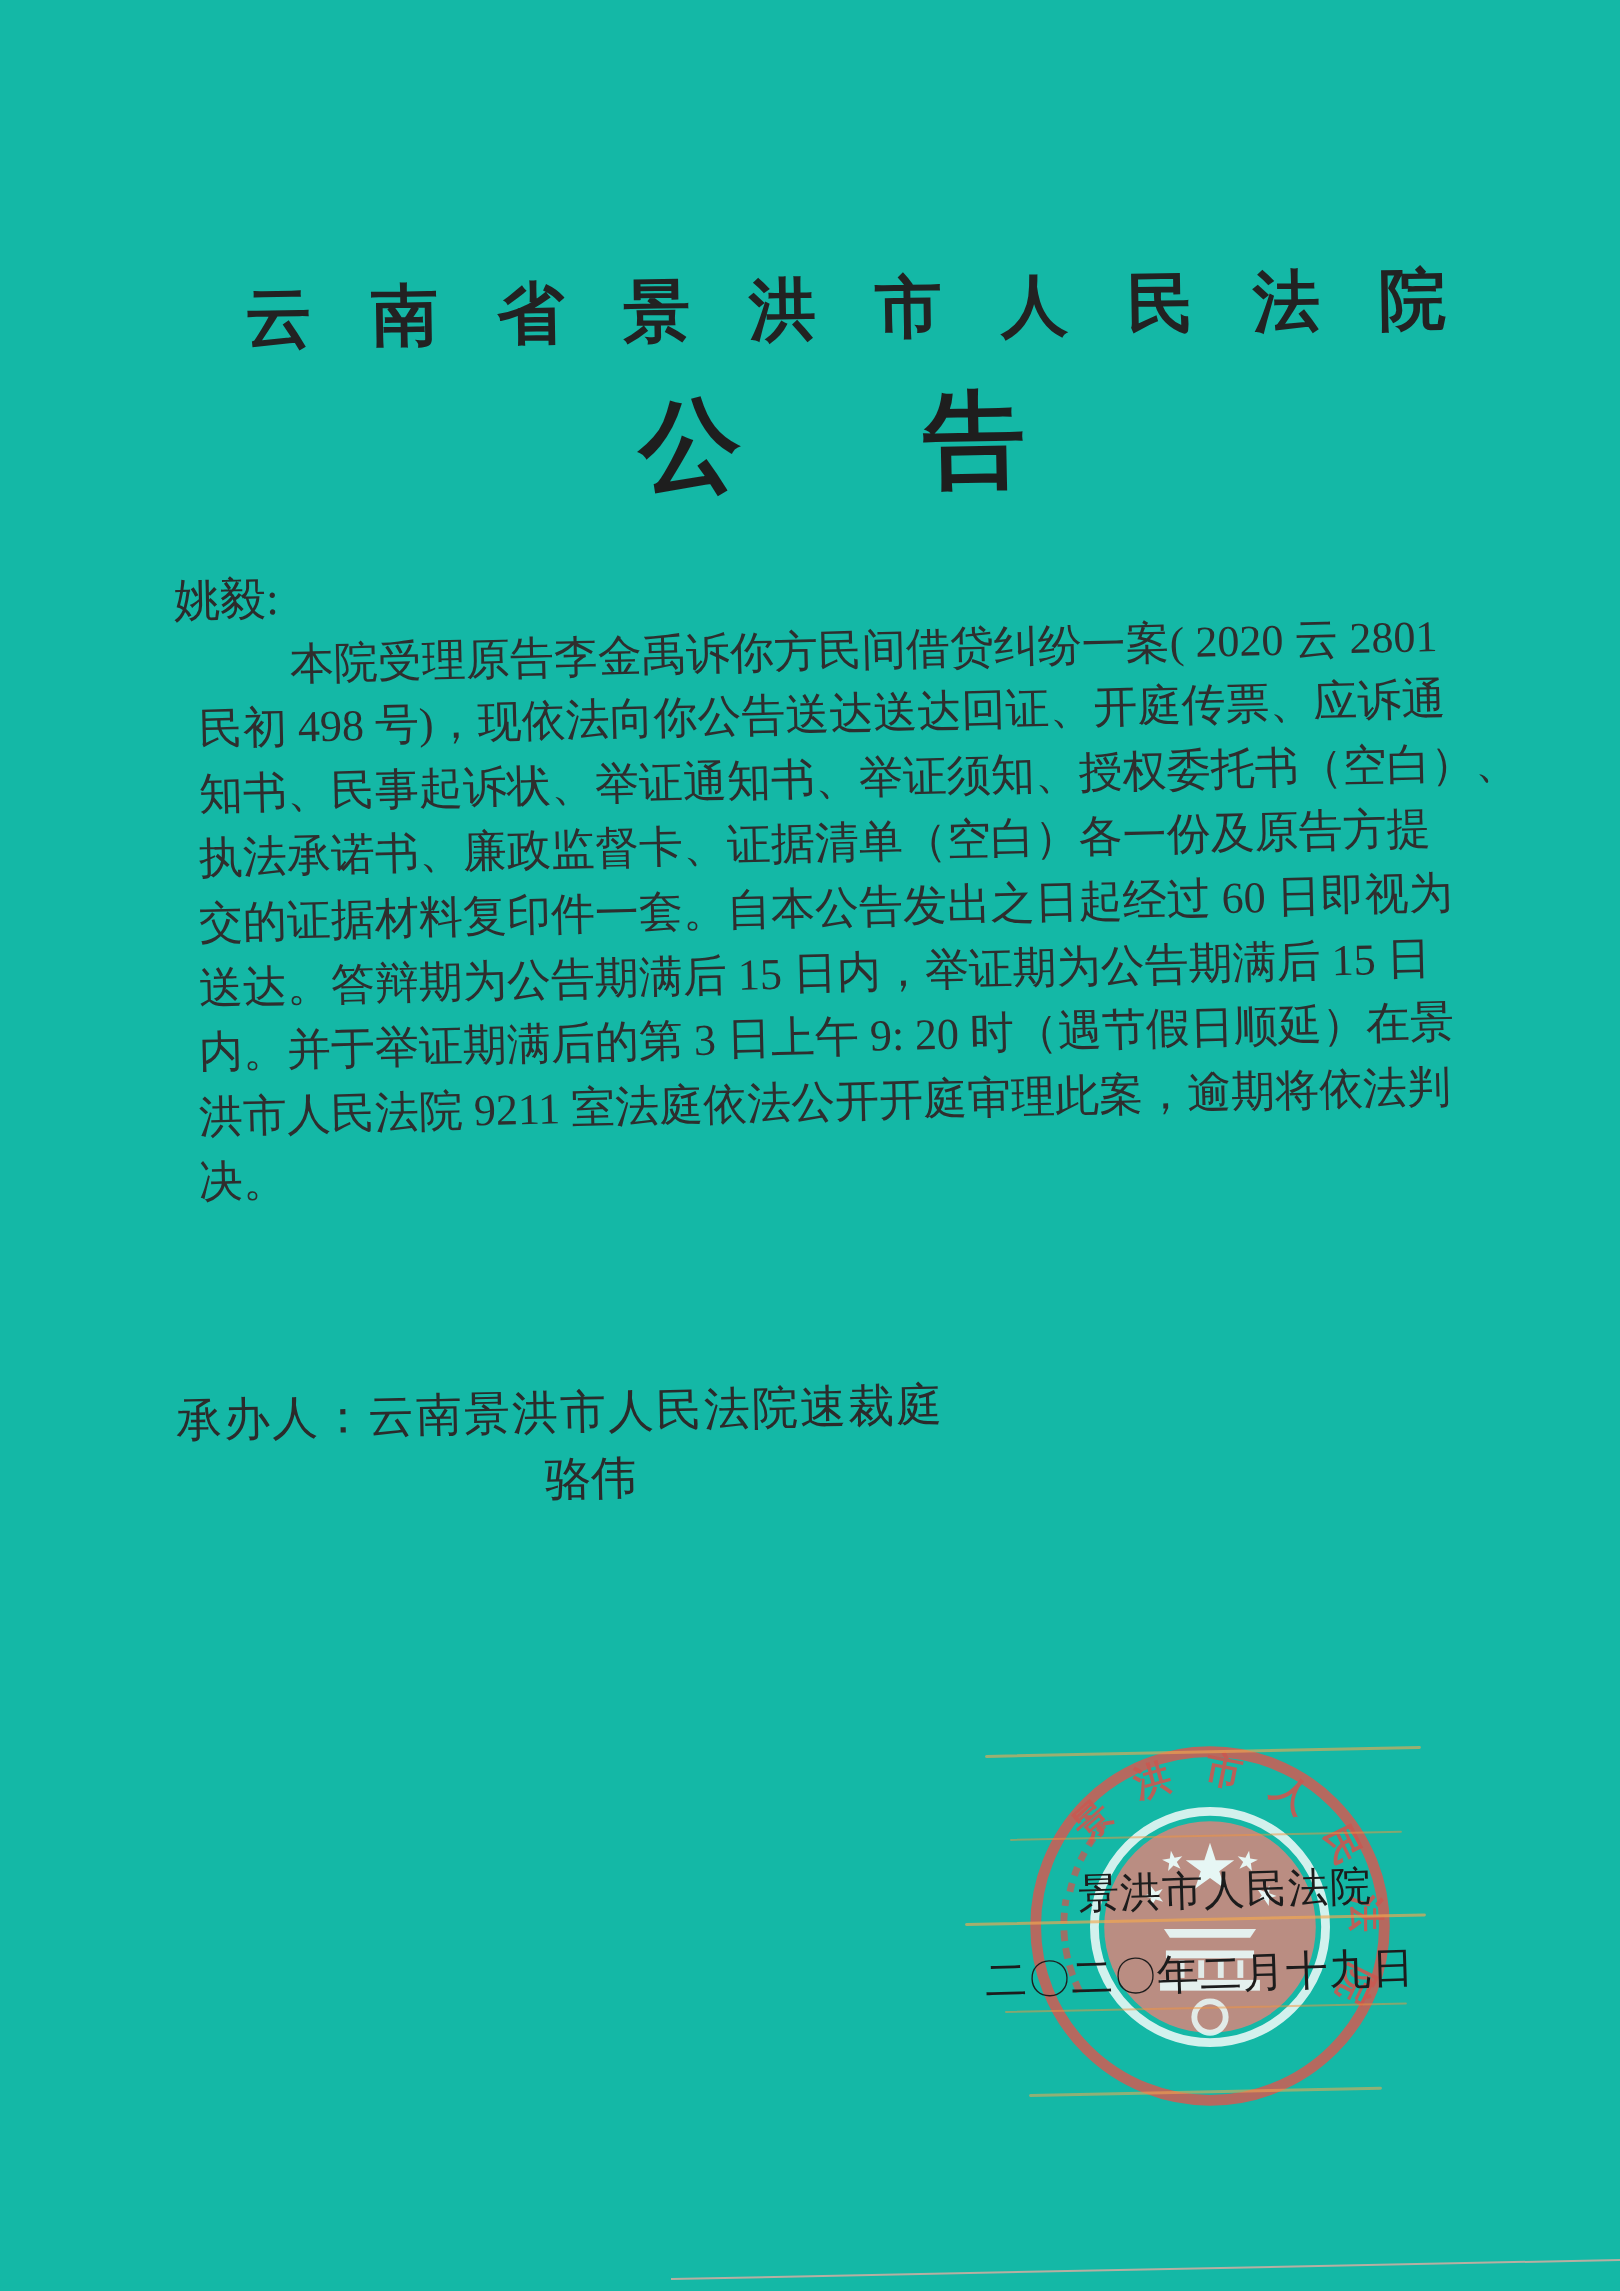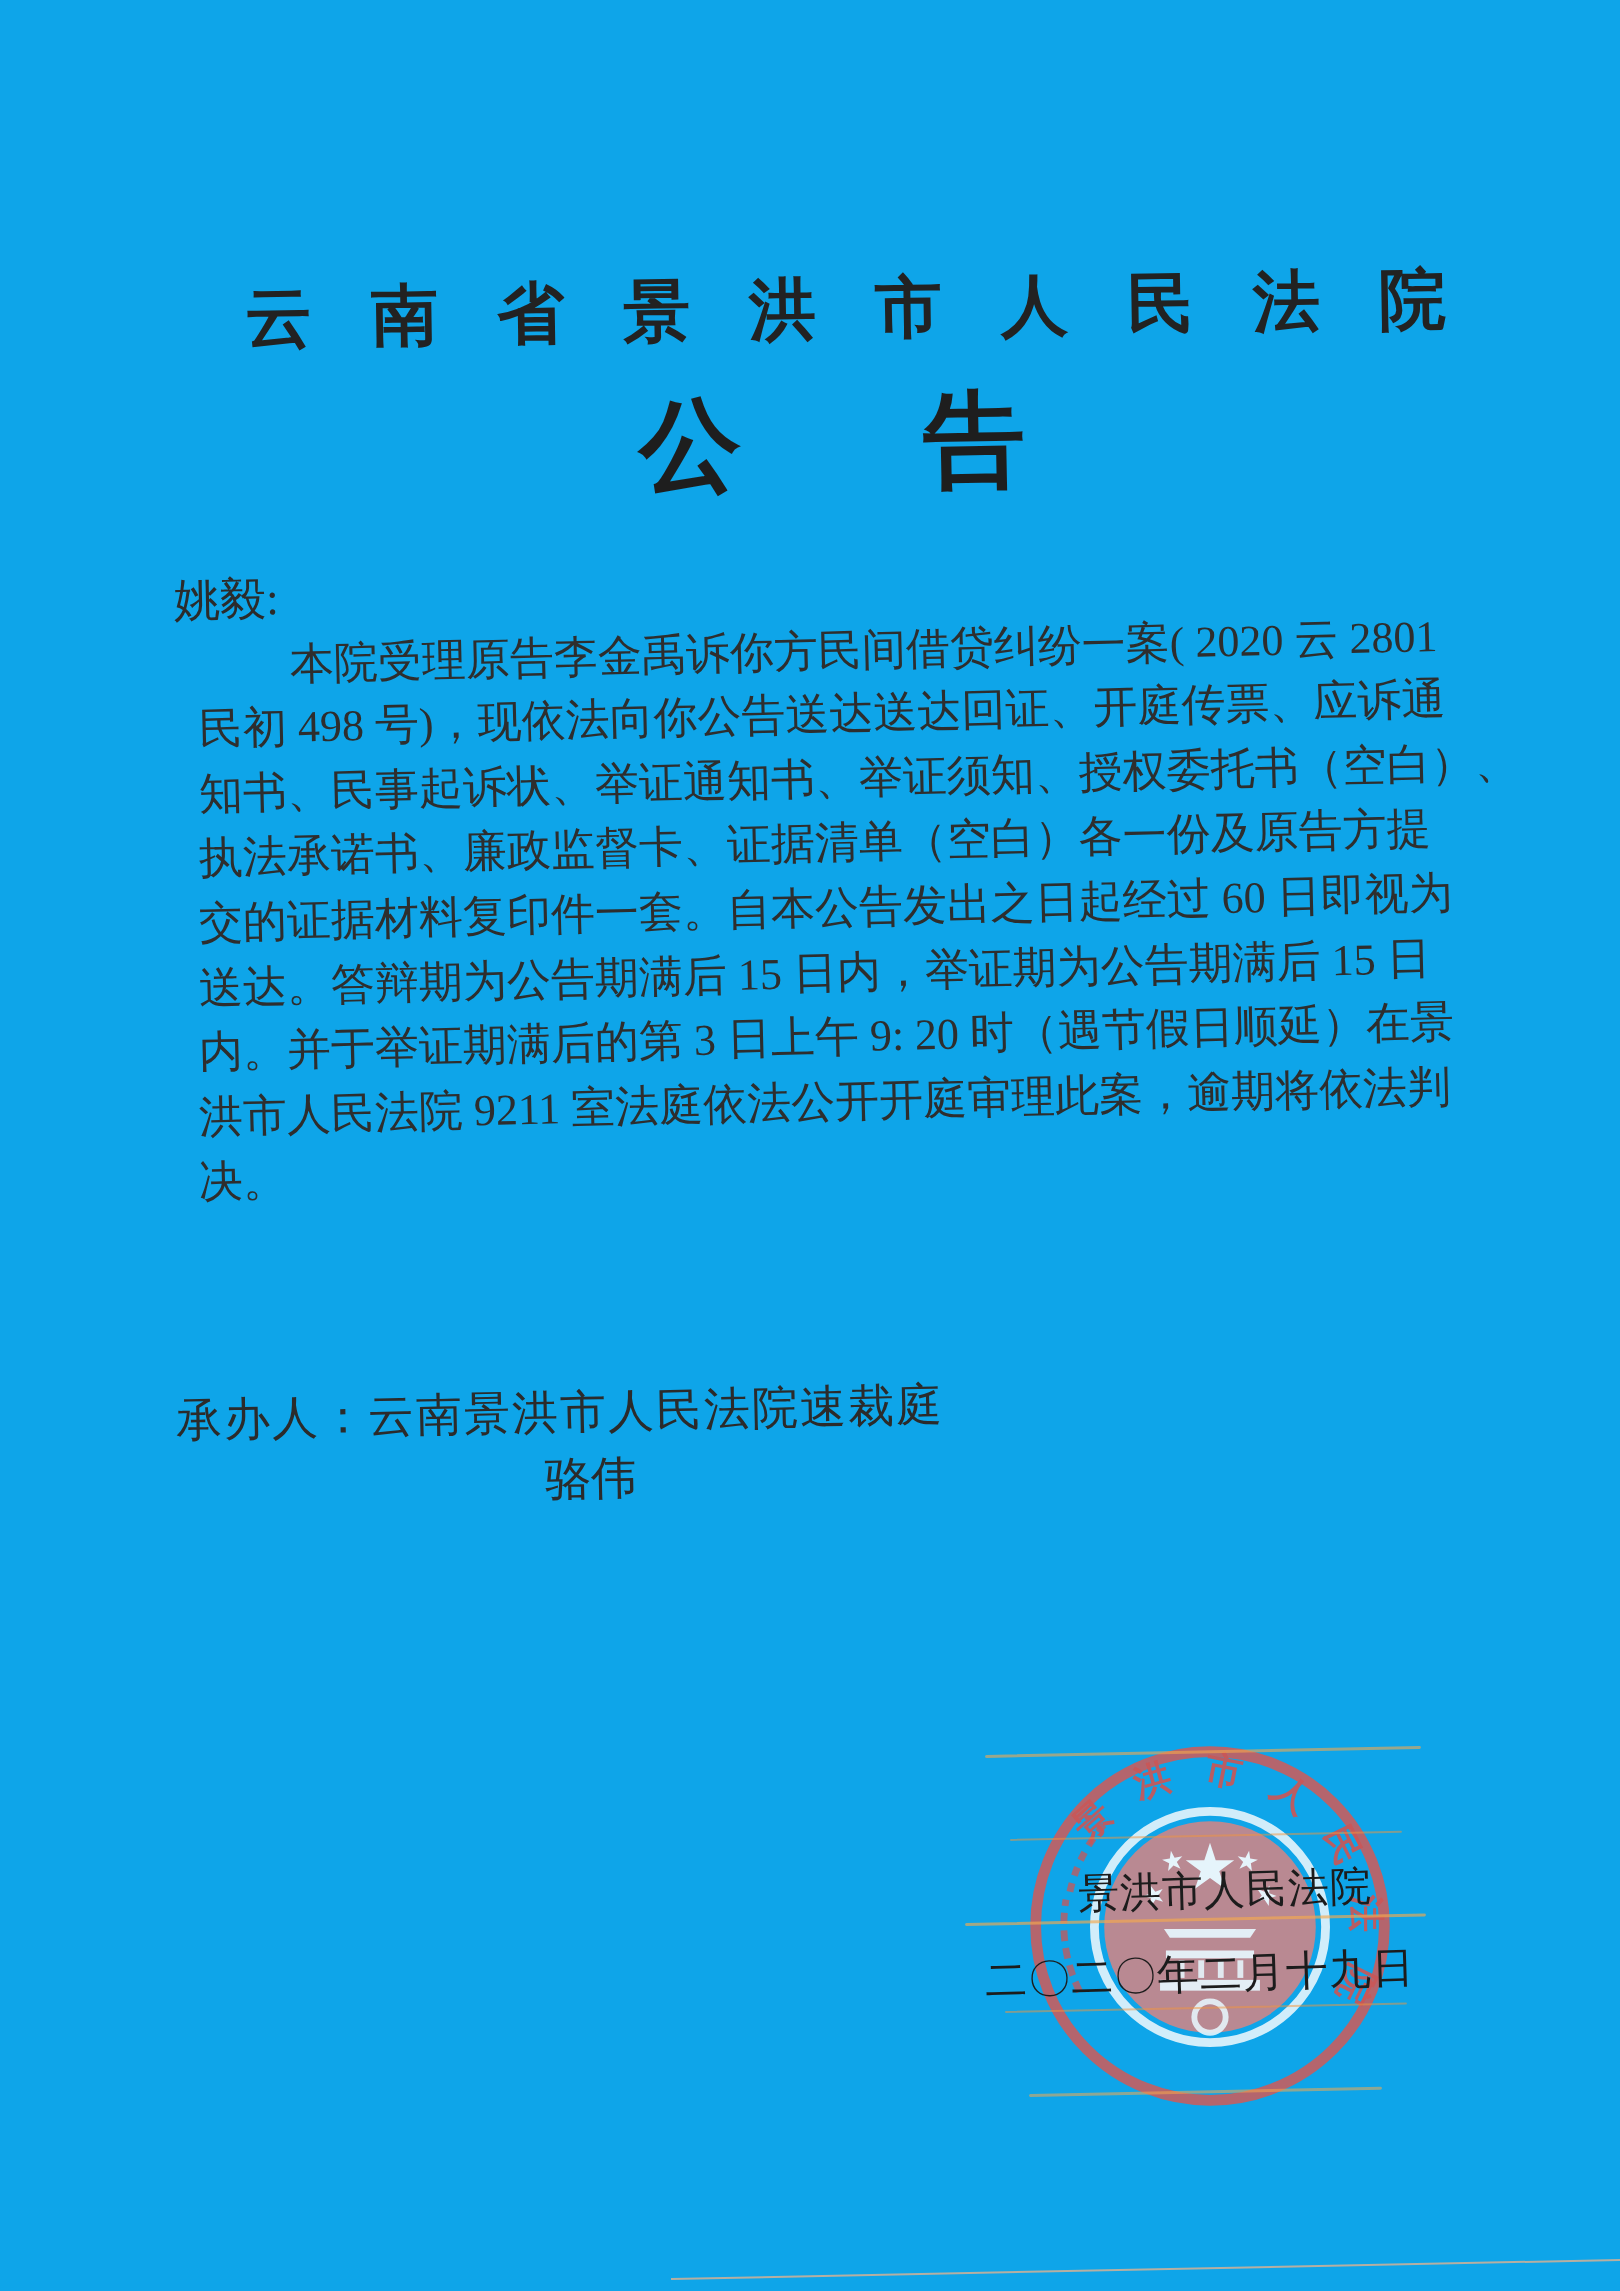--- a/index.html
+++ b/index.html
@@ -1,19 +1,19 @@
 <!DOCTYPE html>
 <html><head>
 <meta charset="utf-8">
 <style>
   html,body{margin:0;padding:0;background:#e8e8e8;}
   .page{
     position:relative;
     width:1620px;height:2292px;
-    background:#0ea5e9;
+    background:#14b8a6;
     overflow:hidden;
     font-family:"Liberation Serif","DejaVu Serif",serif;
     color:#2b2b2b;
   }
   .abs{position:absolute;white-space:nowrap;}
   .tilt{transform-origin:left center;}
   .court-title{
     font-size:67px;font-weight:600;letter-spacing:59px;
     color:#222;transform:rotate(-0.9deg);
   }

